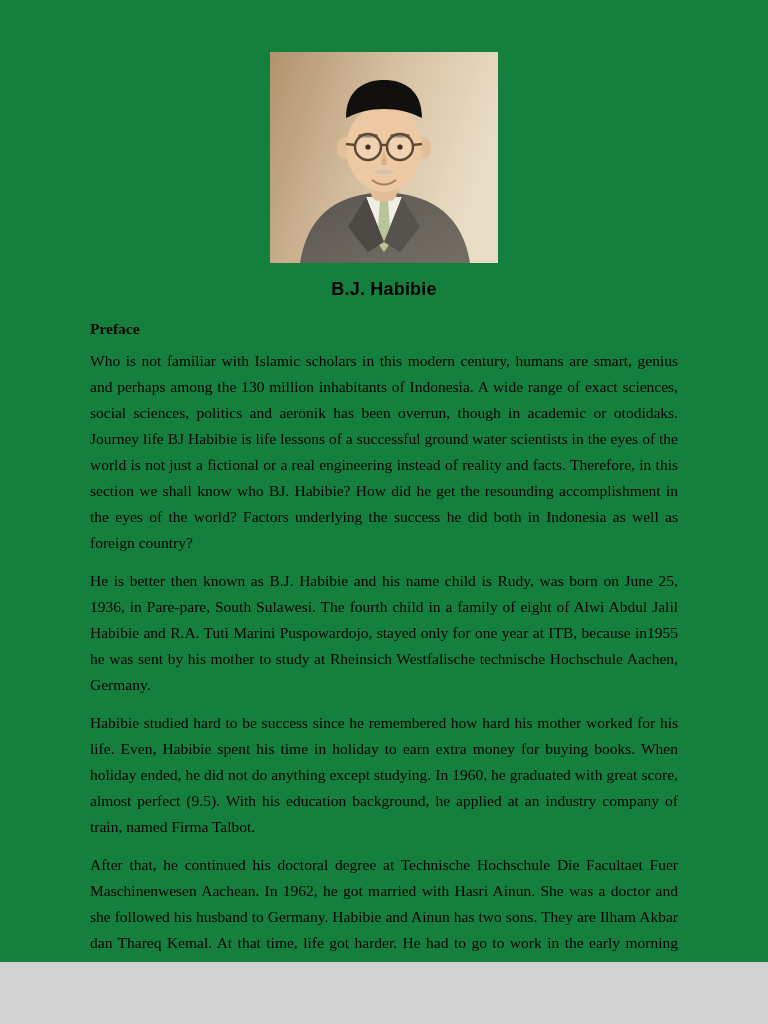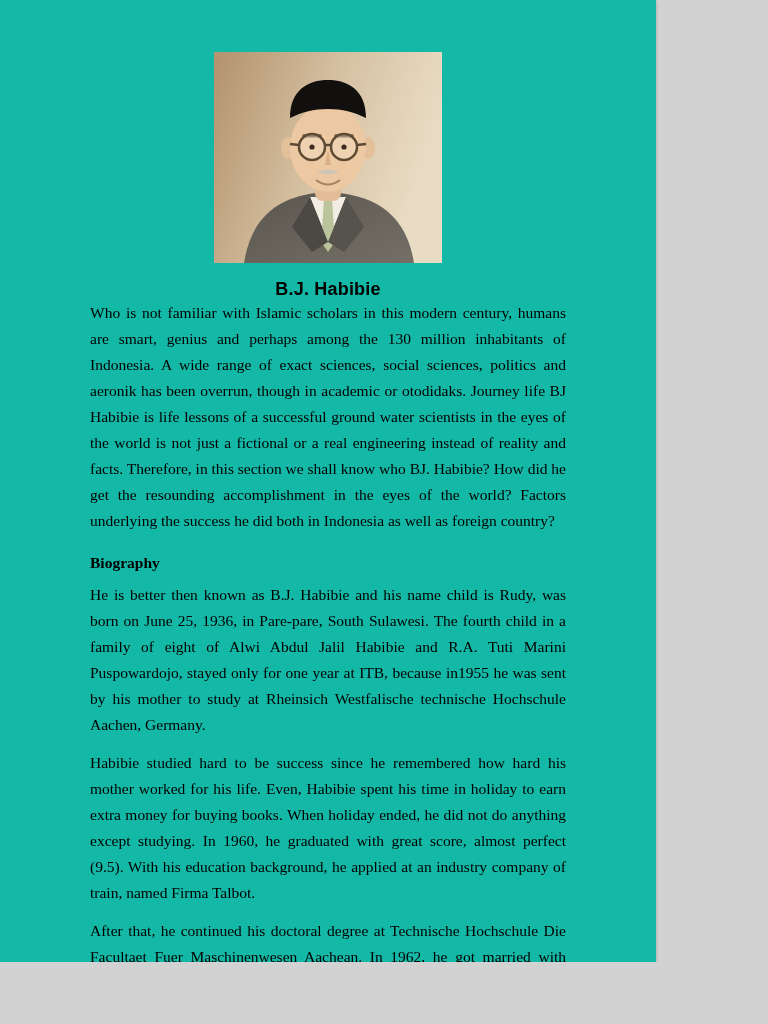--- a/index.html
+++ b/index.html
@@ -10,23 +10,23 @@
     background: #d2d2d2;
     font-family: "Liberation Serif", serif;
   }
   .viewer {
     width: 768px;
     height: 1024px;
     background: #d2d2d2;
     position: relative;
   }
   .page {
-    width: 656px;
+    width: 768px;
     height: 962px;
-    background: #14b8a6;
+    background: #15803d;
     position: relative;
     box-shadow: 0 1px 3px rgba(0,0,0,0.25);
   }
   .photo-wrap {
     width: 100%;
     padding-top: 52px;
     display: flex;
     justify-content: center;
   }
   .photo {
@@ -128,23 +128,23 @@
         <path d="M103 120 C110 117 118 117 125 120 C118 123 110 123 103 120 Z" fill="#cfc4b4"></path>
 
         <path d="M102 128 C110 134 118 134 126 128" stroke="#a97f5c" stroke-width="2" fill="none"></path>
       </svg>
     </div>
 
     <div class="doc-title">B.J. Habibie</div>
 
     <div class="content">
 
+      <div class="section-heading">Preface</div>
       <p>Who is not familiar with Islamic scholars in this modern century, humans are smart, genius and perhaps among the 130 million inhabitants of Indonesia. A wide range of exact sciences, social sciences, politics and aeronik has been overrun, though in academic or otodidaks. Journey life BJ Habibie is life lessons of a successful ground water scientists in the eyes of the world is not just a fictional or a real engineering instead of reality and facts. Therefore, in this section we shall know who BJ. Habibie? How did he get the resounding accomplishment in the eyes of the world? Factors underlying the success he did both in Indonesia as well as foreign country?</p>
 
-      <div class="section-heading">Biography</div>
       <p>He is better then known as B.J. Habibie and his name child is Rudy, was born on June 25, 1936, in Pare-pare, South Sulawesi. The fourth child in a family of eight of Alwi Abdul Jalil Habibie and R.A. Tuti Marini Puspowardojo, stayed only for one year at ITB, because in1955 he was sent by his mother to study at Rheinsich Westfalische technische Hochschule Aachen, Germany.</p>
       <p>Habibie studied hard to be success since he remembered how hard his mother worked for his life. Even, Habibie spent his time in holiday to earn extra money for buying books. When holiday ended, he did not do anything except studying. In 1960, he graduated with great score, almost perfect (9.5). With his education background, he applied at an industry company of train, named Firma Talbot.</p>
       <p>After that, he continued his doctoral degree at Technische Hochschule Die Facultaet Fuer Maschinenwesen Aachean. In 1962, he got married with Hasri Ainun. She was a doctor and she followed his husband to Germany. Habibie and Ainun has two sons. They are Ilham Akbar dan Thareq Kemal. At that time, life got harder. He had to go to work in the early morning because he walked to the office to save more money. He went home in the evening and studied. He finished his doctoral degree in 1965 with perfect score.</p>
 
     </div>
   </div>
 
   <div class="viewer-bottom"></div>
 </div>
 

